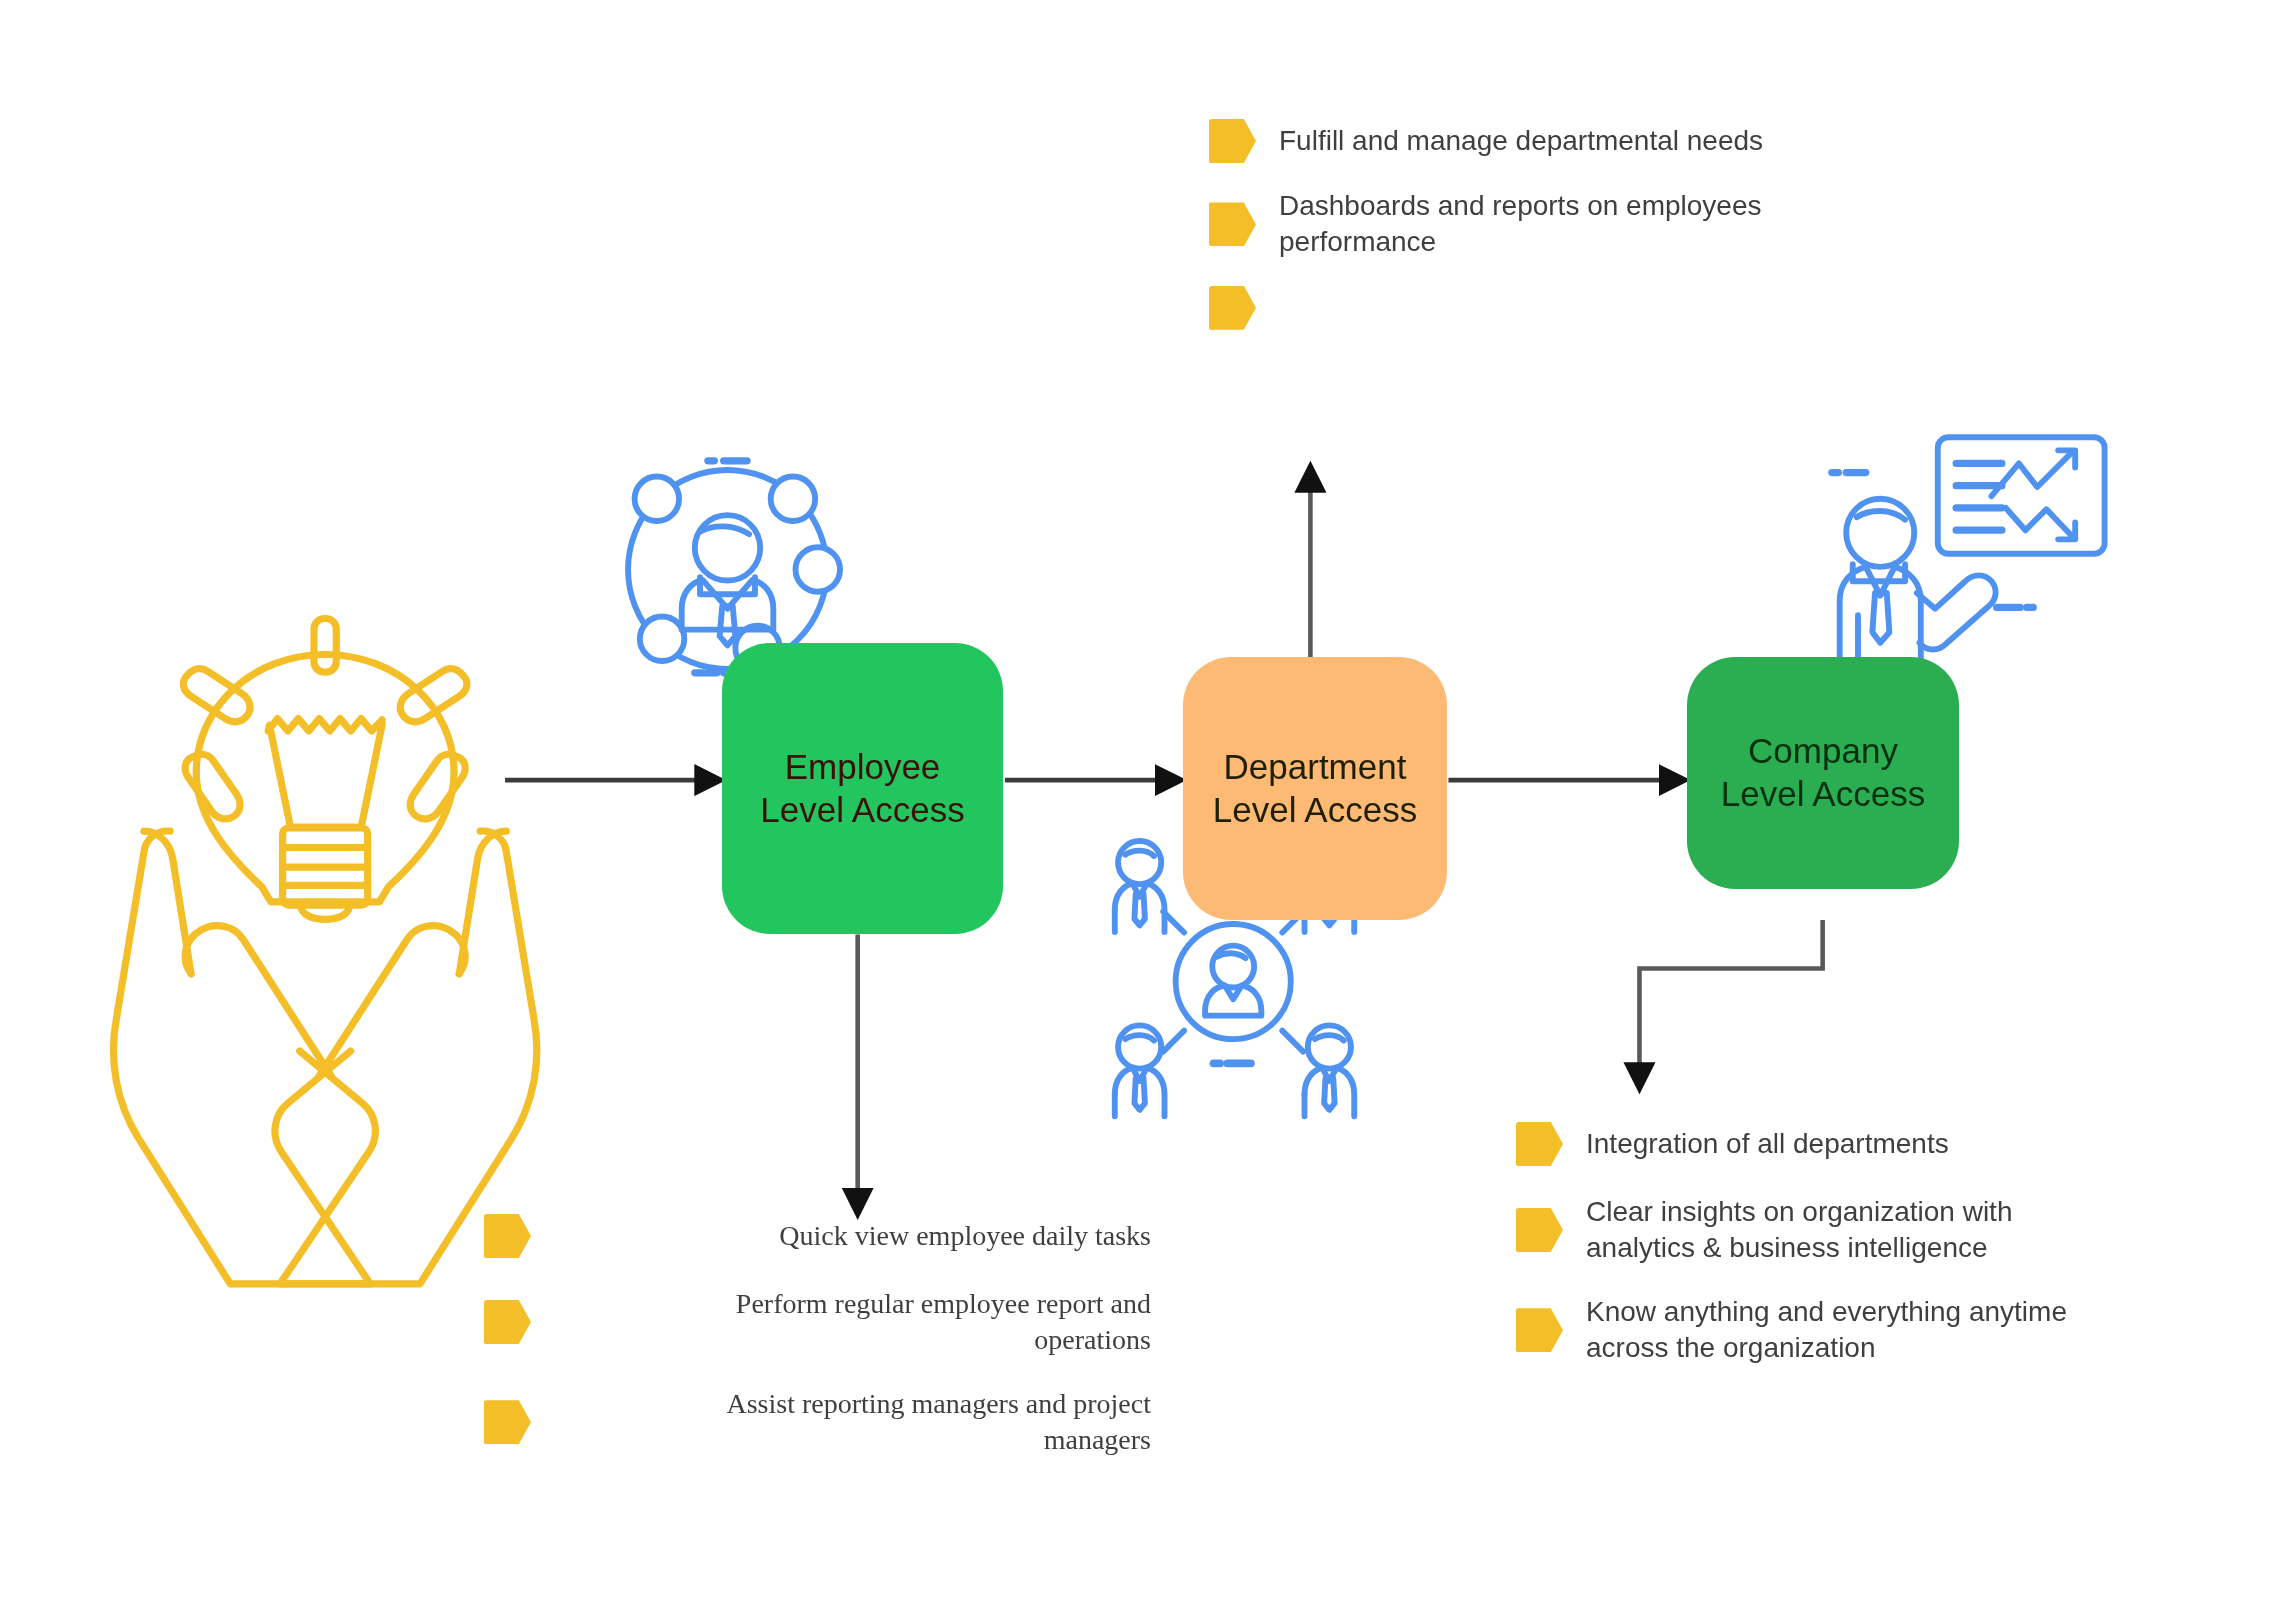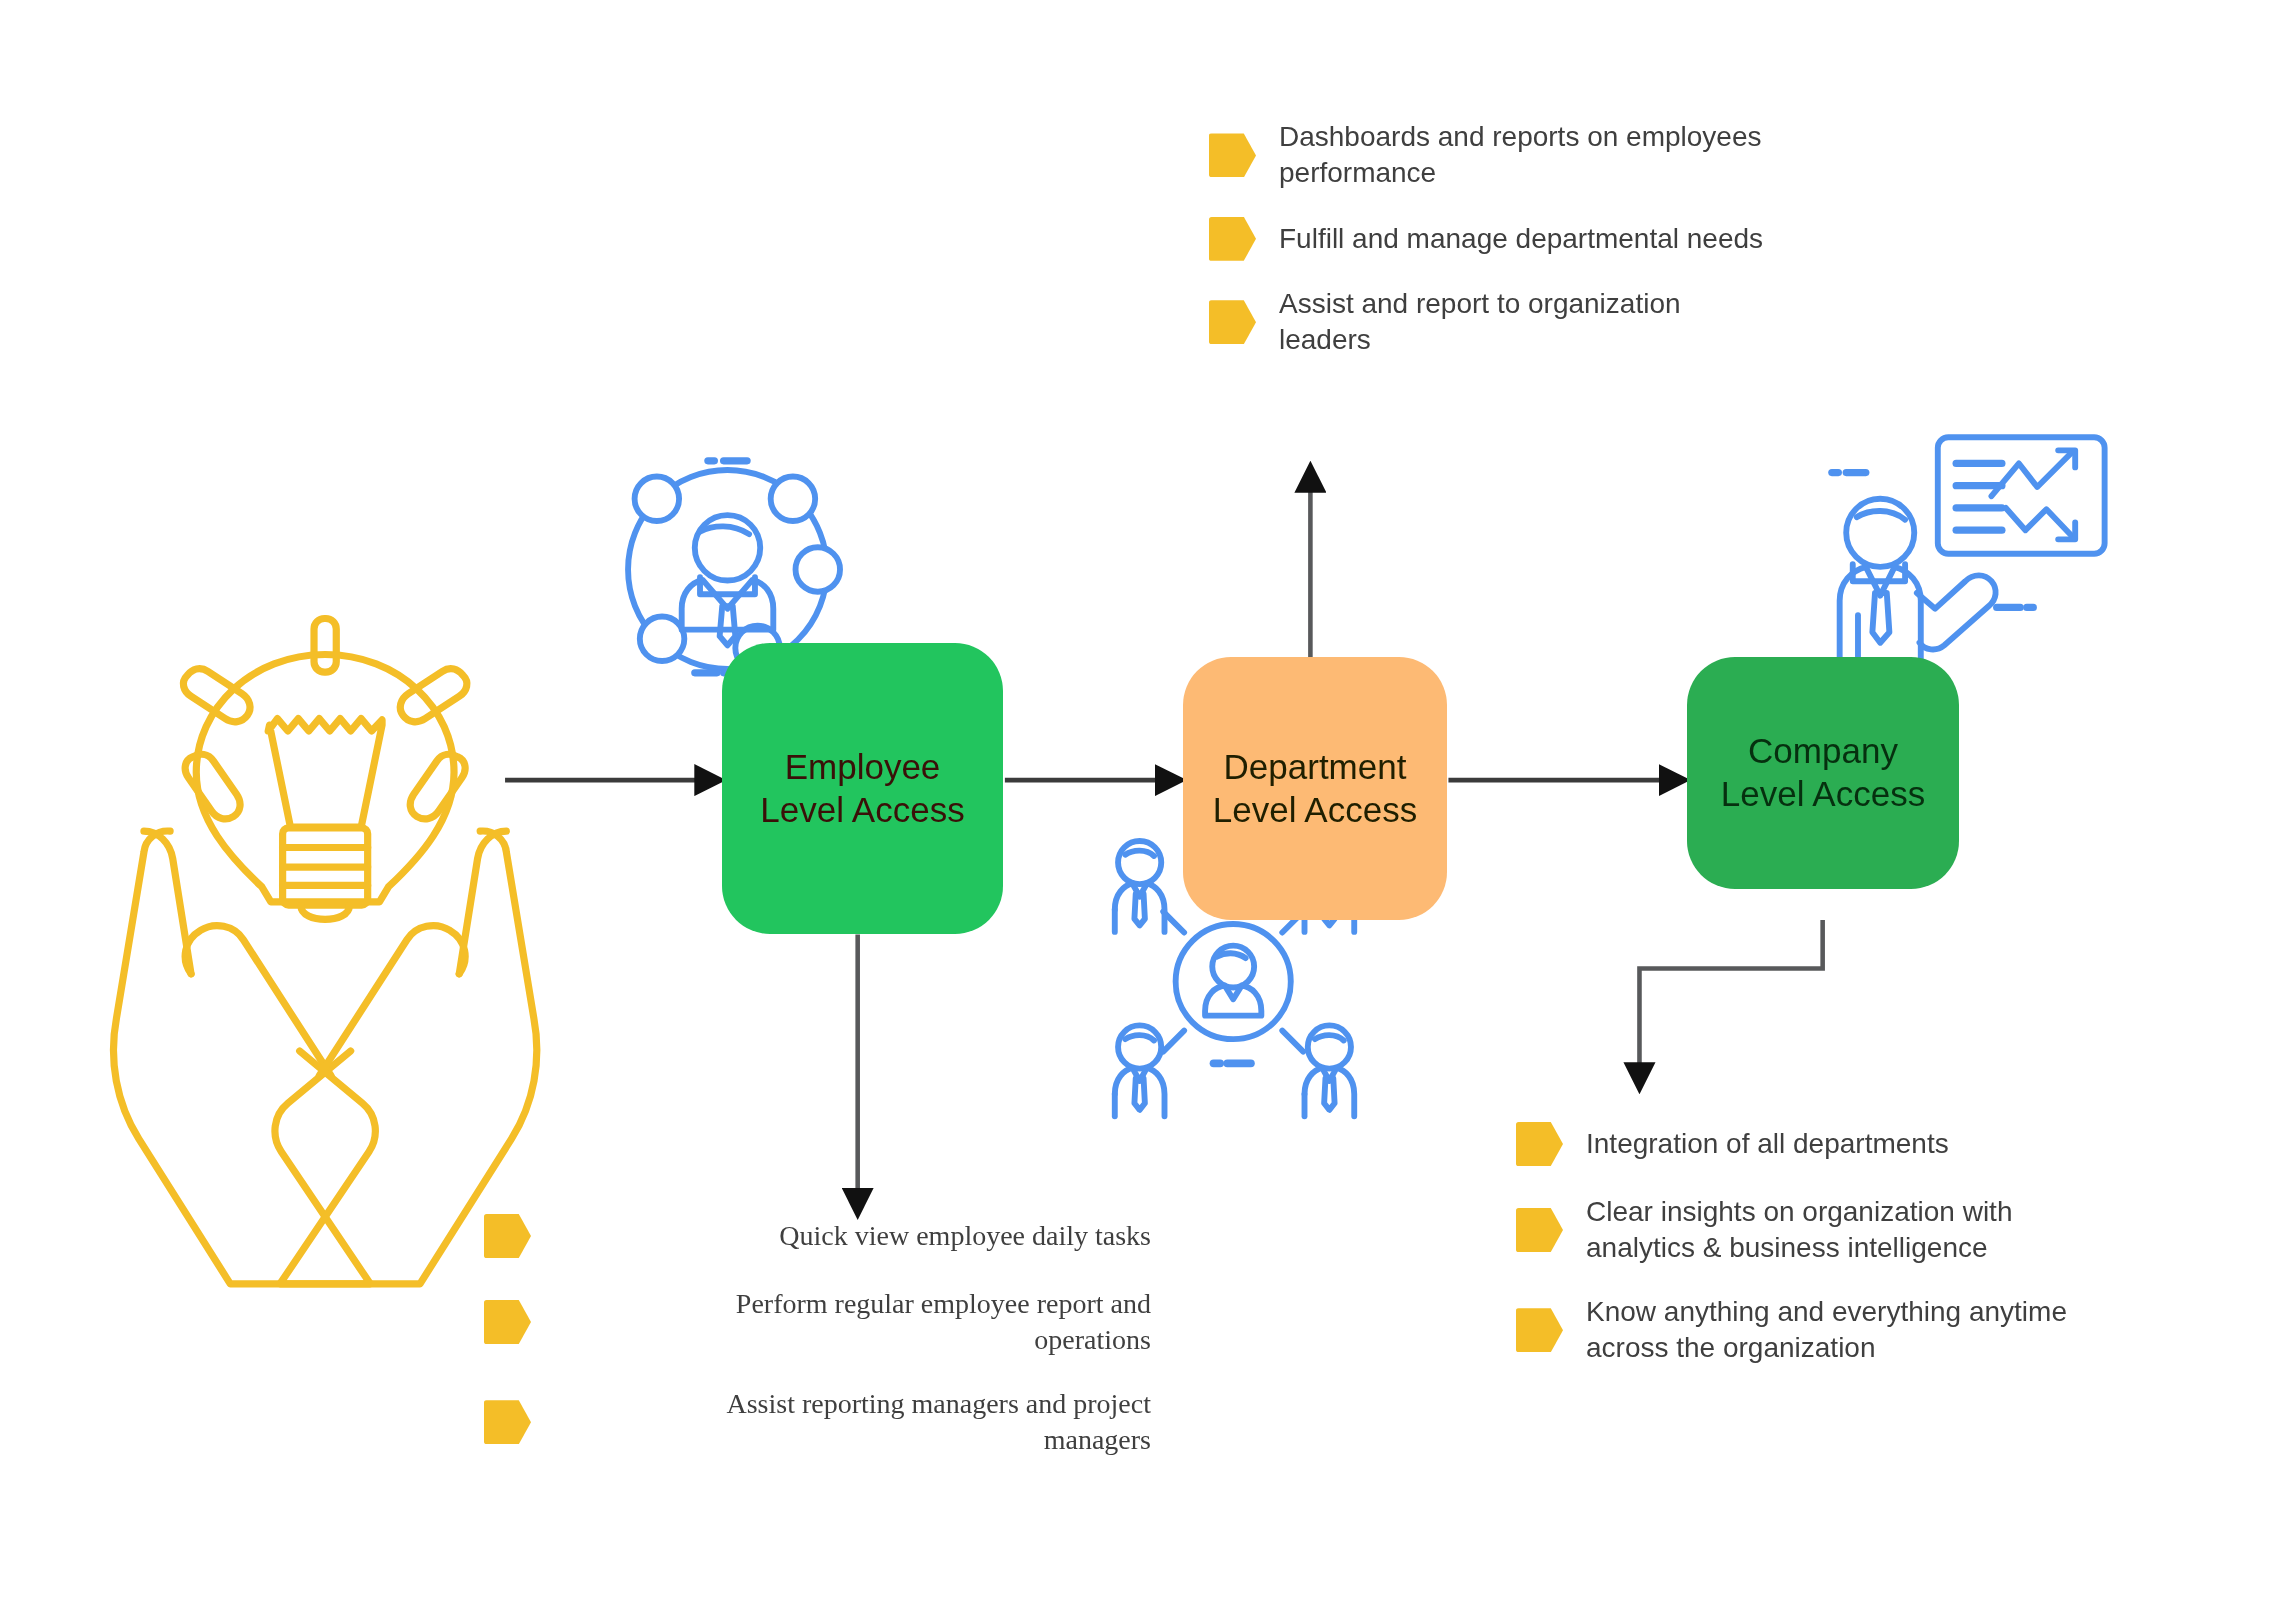--- a/index.html
+++ b/index.html
@@ -248,31 +248,29 @@
 Level Access</span>
   </div>
   <div class="proc-box" id="box-company">
     <span class="label">Company
 Level Access</span>
   </div>
 
   <div class="bullets" id="list-department">
     <div class="bullet-row">
       <span class="marker"></span>
+      <span class="btext">Fulfill and manage departmental needs</span>
+    </div>
+    <div class="bullet-row">
+      <span class="marker"></span>
       <span class="btext">Dashboards and reports on employees
 performance</span>
     </div>
     <div class="bullet-row">
       <span class="marker"></span>
-      <span class="btext">Fulfill and manage departmental needs</span>
-    </div>
-    <div class="bullet-row">
-      <span class="marker"></span>
-      <span class="btext">Assist and report to organization
-leaders</span>
     </div>
   </div>
 
   <div class="bullets" id="list-employee">
     <div class="bullet-row">
       <span class="marker"></span>
       <span class="btext">Quick view employee daily tasks</span>
     </div>
     <div class="bullet-row">
       <span class="marker"></span>

